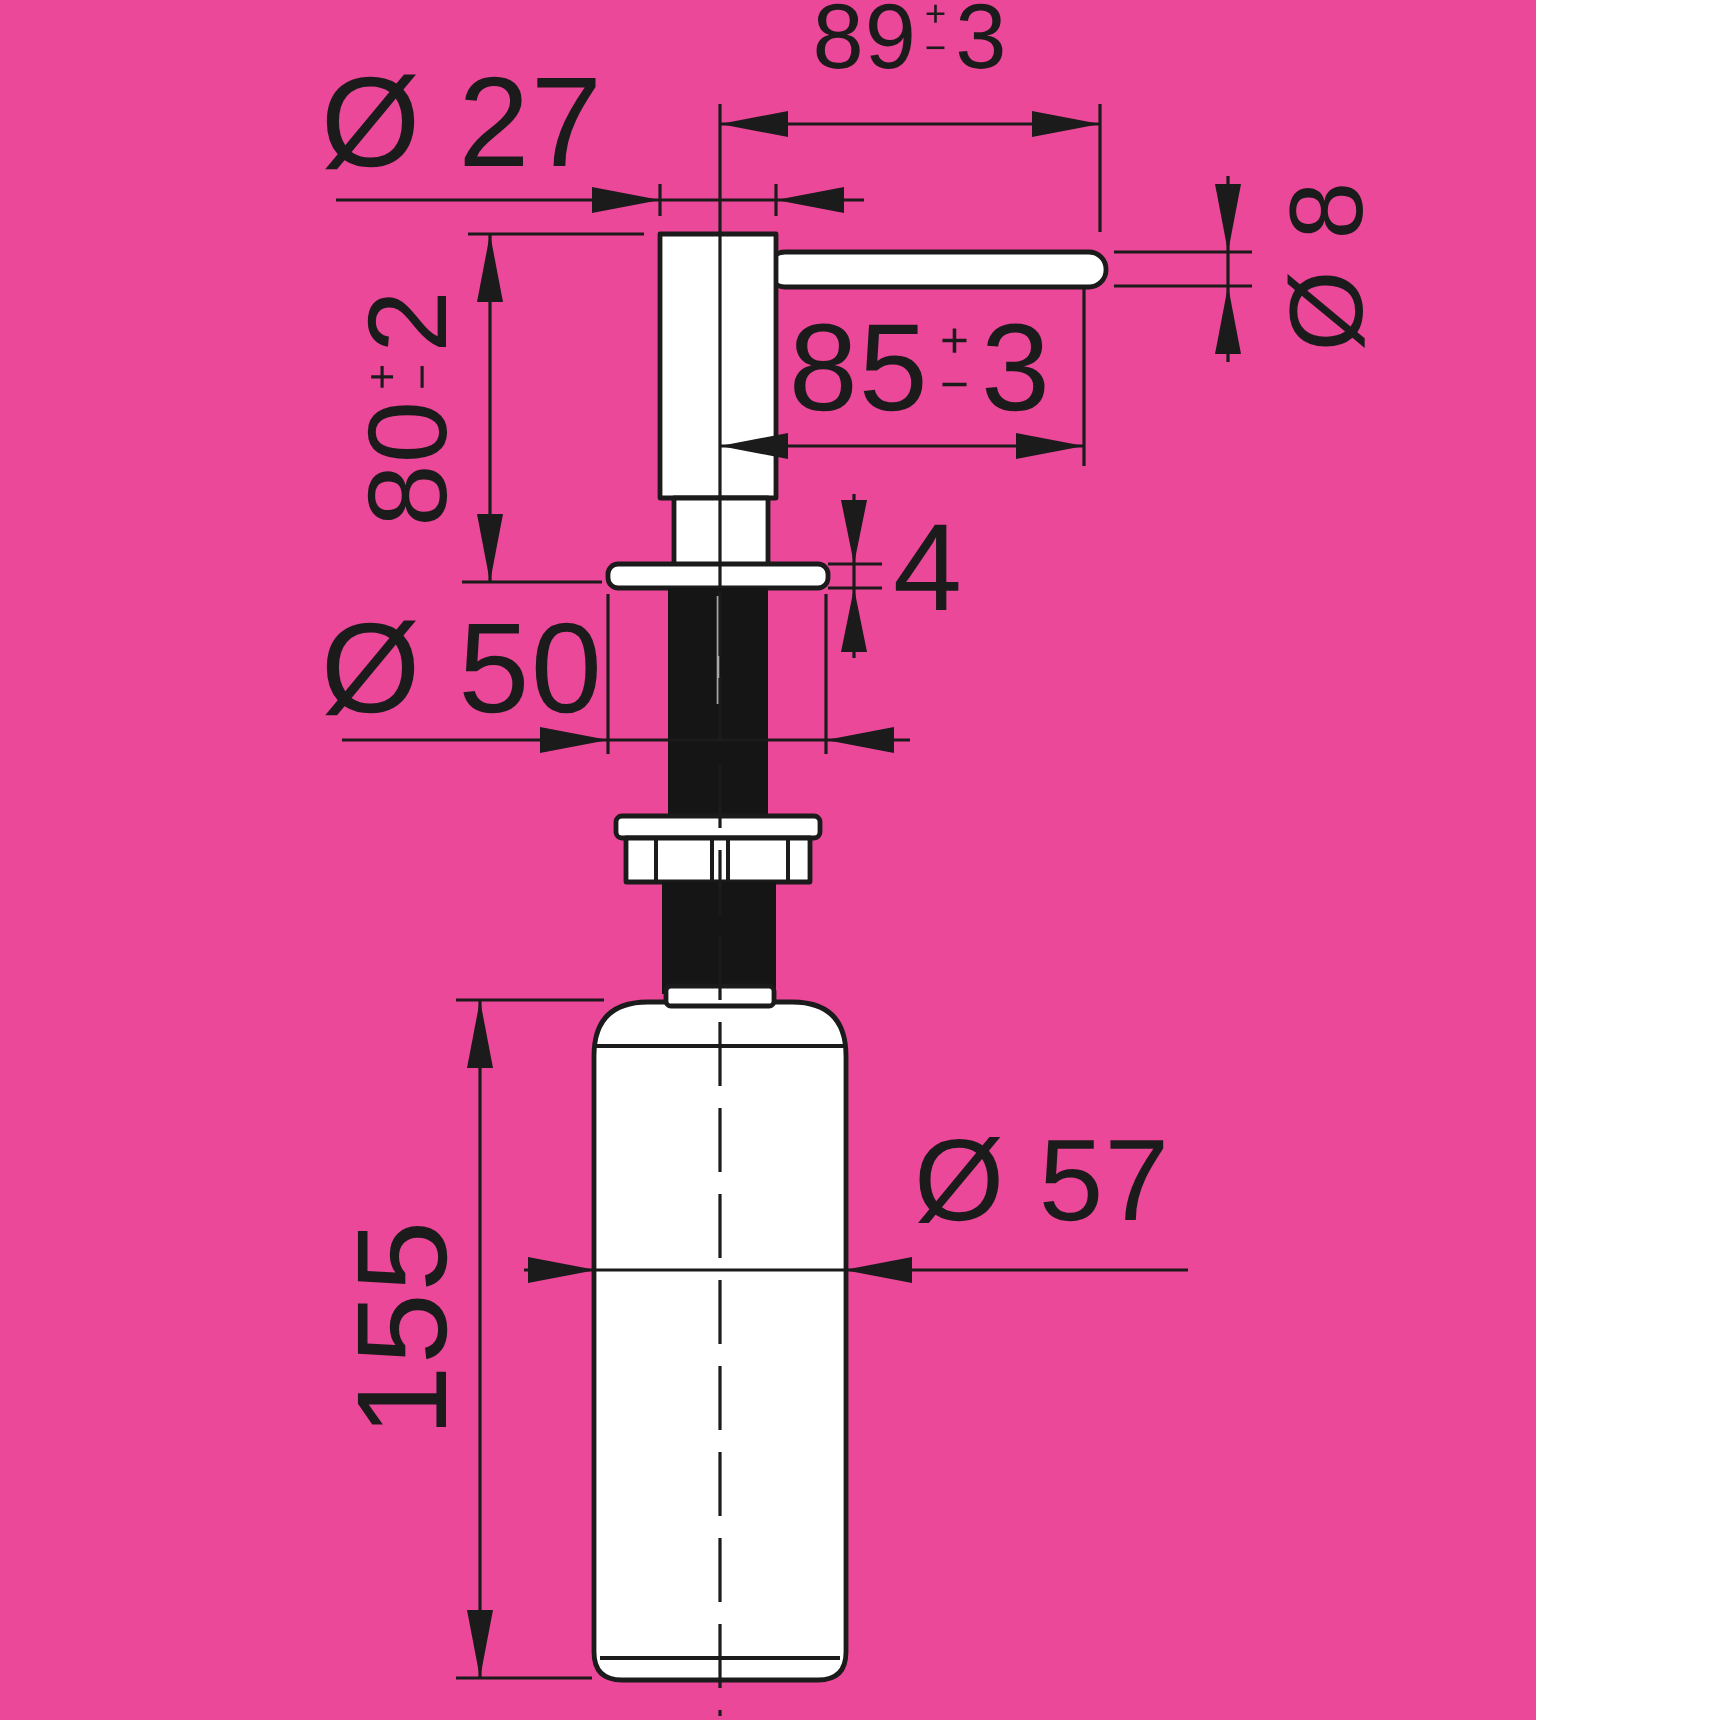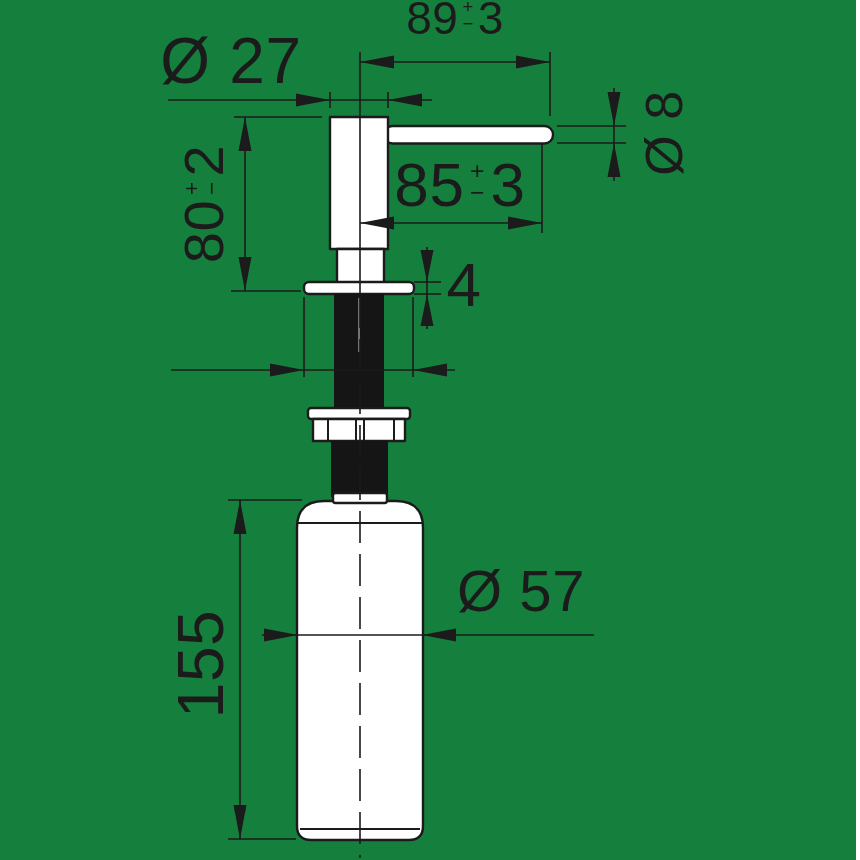--- a/index.html
+++ b/index.html
@@ -2,23 +2,23 @@
 <html><head>
 <meta charset="utf-8">
 <style>
   html, body {
     margin: 0;
     padding: 0;
     background: #ffffff;
   }
   .canvas {
     position: relative;
-    width: 856px;
+    width: 768px;
     height: 860px;
-    background: #15803d;
+    background: #ec4899;
     overflow: hidden;
     font-family: "Liberation Sans", sans-serif;
     color: #1b1b1b;
   }
   .canvas svg {
     position: absolute;
     left: 0;
     top: 0;
   }
   .dim-label {
@@ -187,18 +187,19 @@
     <span>80</span>
     <span class="pm">
       <span>+</span>
       <span>−</span>
     </span>
     <span>2</span>
   </div>
 
   <div class="dim-label" style="left:464px; top:285px; font-size:62px;">4</div>
 
+  <div class="dim-label" style="left:231px; top:334px; font-size:64px;">Ø 50</div>
 
   <div class="dim-label" style="left:521px; top:591px; font-size:58px;text-align:center;">Ø 57</div>
 
   <div class="dim-label rot" style="left:201px; top:664px; font-size:64px;">155</div>
 
 </div>
 
 </body></html>

